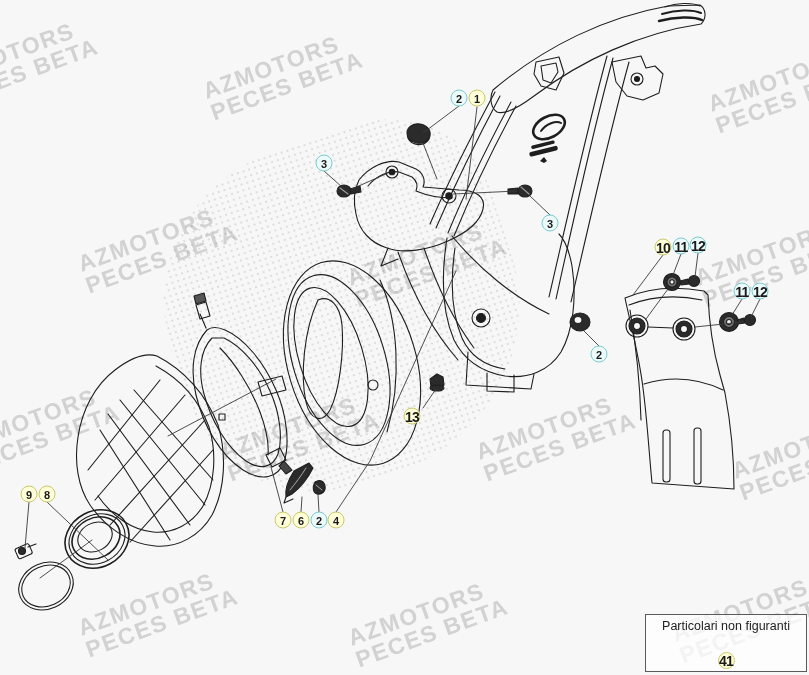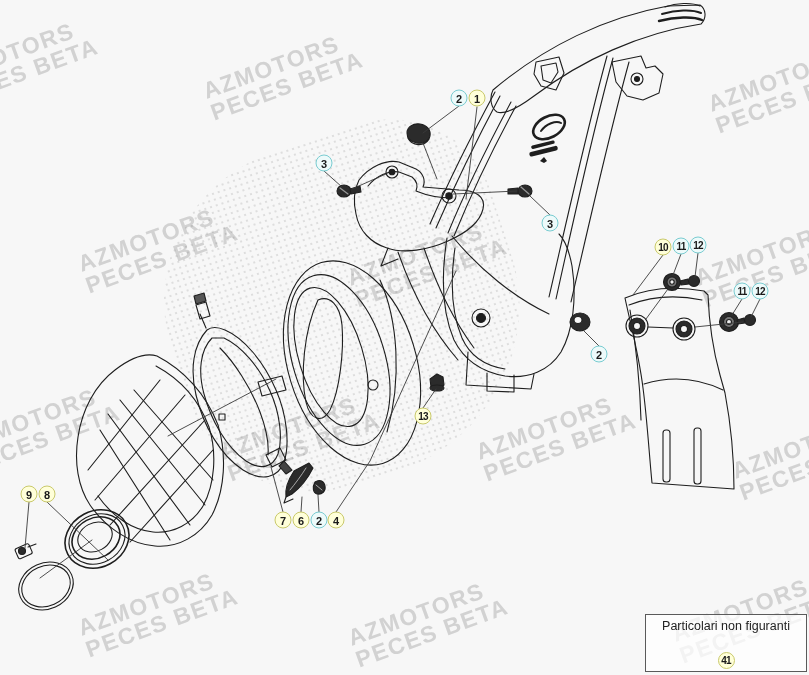--- a/index.html
+++ b/index.html
@@ -33,21 +33,21 @@
   #callouts{position:absolute;inset:0;}
   .callout{
     position:absolute;width:17px;height:17px;border-radius:50%;
     transform:translate(-50%,-50%);
     display:flex;align-items:center;justify-content:center;
     font-size:11px;font-weight:bold;color:#1a1a1a;
     box-sizing:border-box;cursor:pointer;
   }
   .callout.yellow{background:#ffffd9;border:1.6px solid #c9c96b;}
   .callout.teal{background:#edfafa;border:1.6px solid #79ccd1;}
-  .callout.wide{font-size:10px;letter-spacing:-0.7px;}
+  .callout.wide{font-size:14px;letter-spacing:-0.7px;}
 
   
   #notes-box{
     position:absolute;left:645px;top:614px;width:162px;height:58px;
     border:1.5px solid #5a5a5a;background:rgba(255,255,255,0.72);
     text-align:center;color:#222;font-size:12.5px;line-height:1.3;
     box-sizing:border-box;padding-top:3px;
   }
   #notes-box .badge{
     position:static;display:inline-flex;transform:none;margin-top:18px;
@@ -350,21 +350,21 @@
       </div>
 
       <div class="callout teal wide" style="left: 760px; top: 291px;">
         <span>12</span>
       </div>
 
       <div class="callout teal" style="left: 599px; top: 354px;">
         <span>2</span>
       </div>
 
-      <div class="callout yellow wide" style="left: 423px; top: 416px;">
+      <div class="callout yellow wide" style="left: 412px; top: 416px;">
         <span>13</span>
       </div>
 
       <div class="callout yellow" style="left: 283px; top: 520px;">
         <span>7</span>
       </div>
 
       <div class="callout yellow" style="left: 301px; top: 520px;">
         <span>6</span>
       </div>

